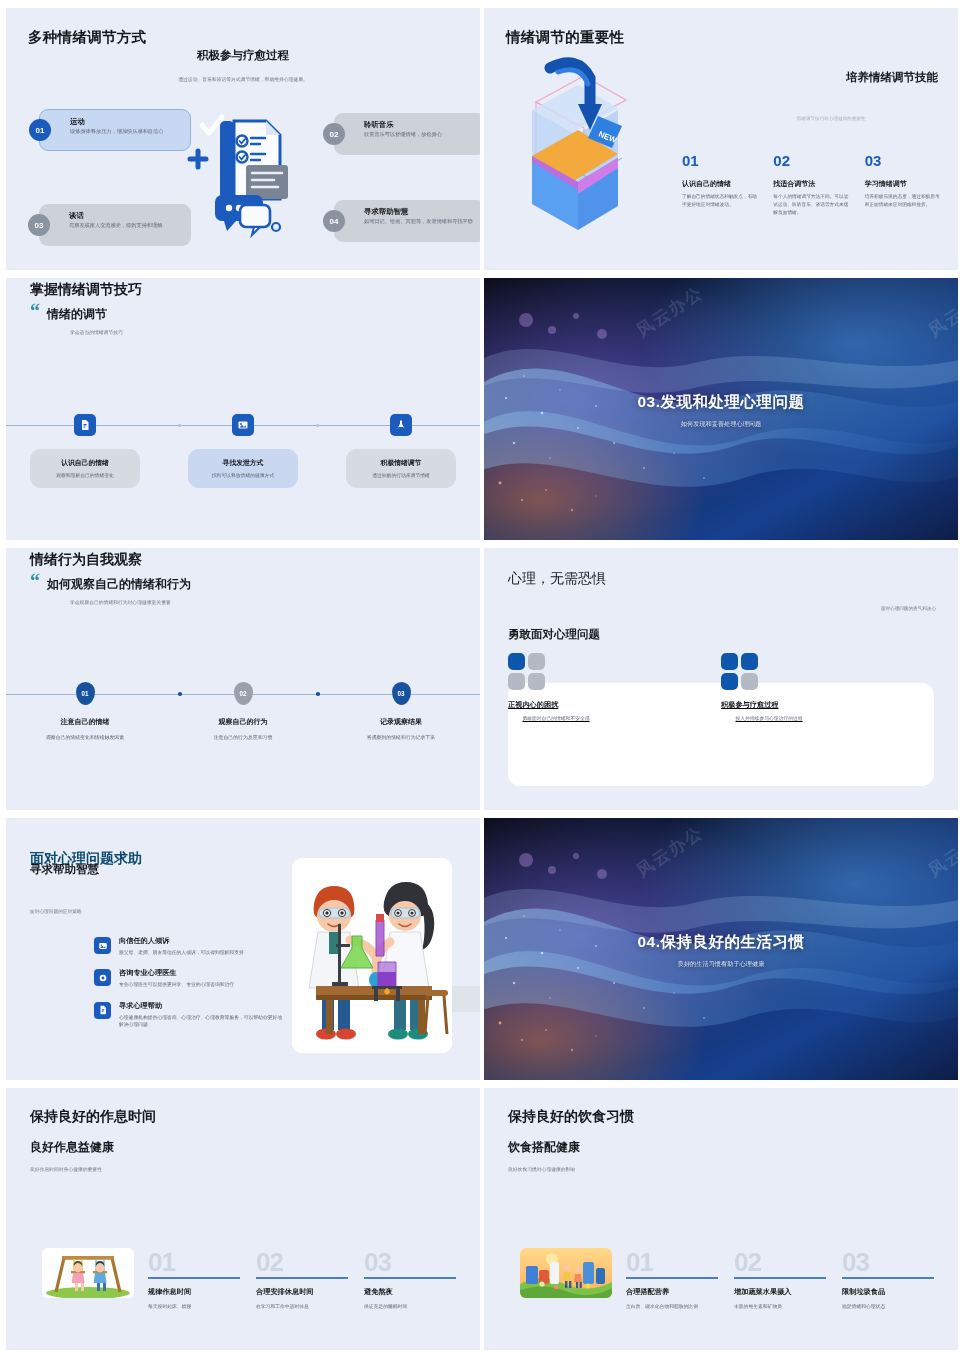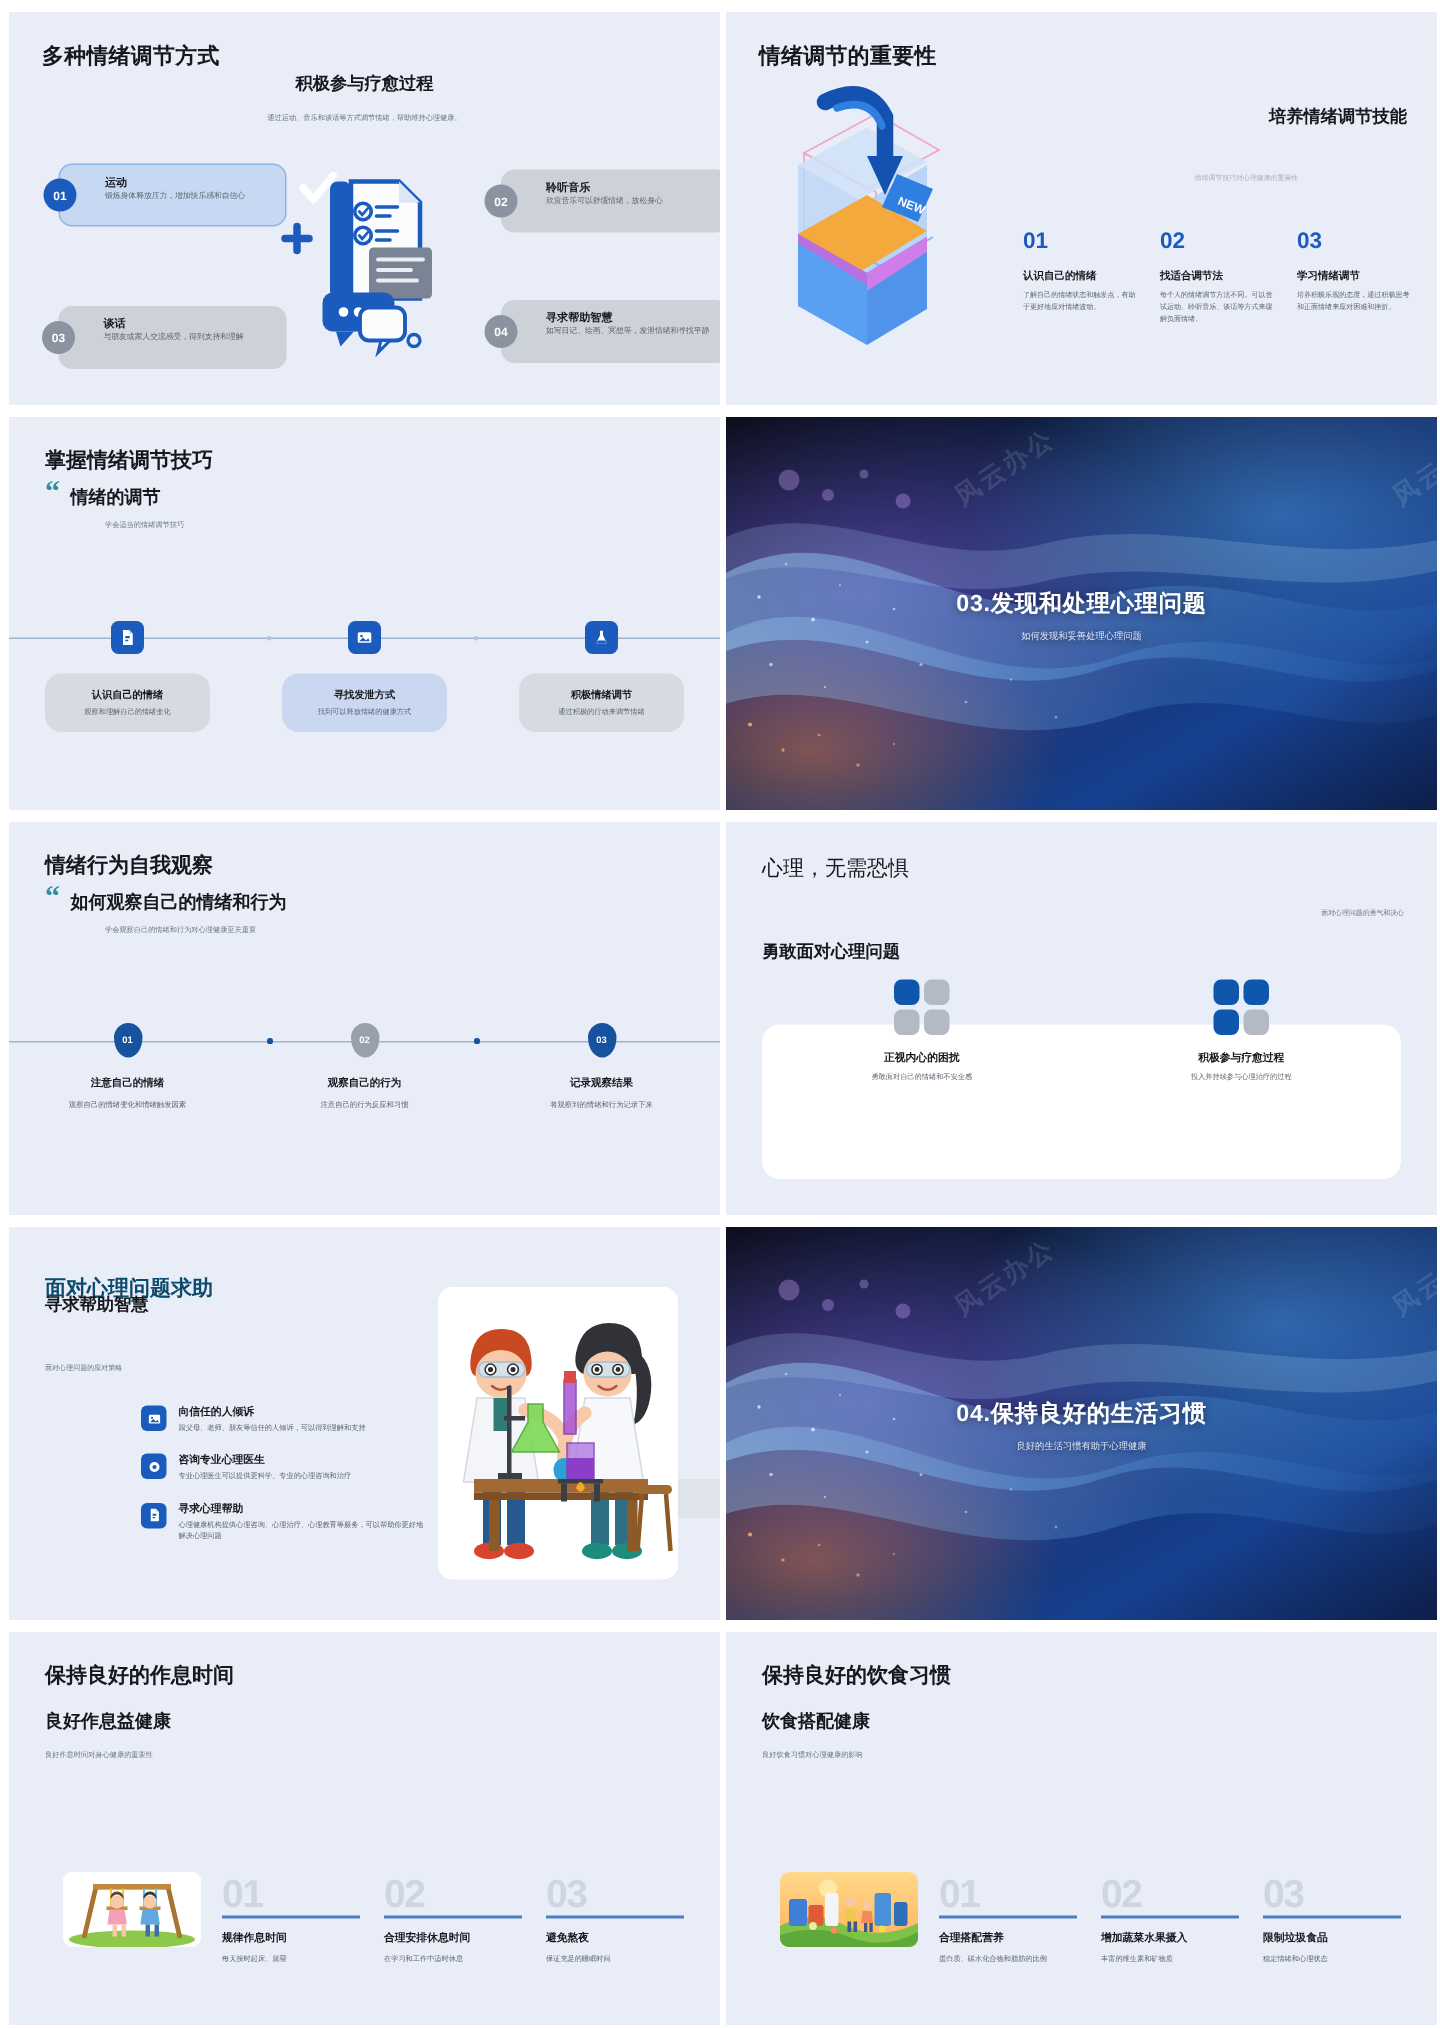--- a/index.html
+++ b/index.html
@@ -77,21 +77,21 @@
     text-align: center; font-size: 4.6px; color: #aab0bd;
   }
   .s2 .cols { position: absolute; left: 198px; right: 14px; top: 145px; display: flex; gap: 12px; }
   .s2 .col { width: 33%; }
   .s2 .num { font-size: 15px; font-weight: bold; color: #1a5bbd; line-height: 1; margin-bottom: 11px; }
   .s2 .ch { font-size: 7px; font-weight: bold; color: #16181d; margin-bottom: 4px; }
   .s2 .cp { font-size: 4.7px; color: #5d6472; line-height: 1.65; }
   .s2 .art { position: absolute; left: 18px; top: 48px; width: 140px; height: 190px; }
 
   
-  .tl { padding: 20px 24px; }
+  .tl { padding: 3px 24px; }
   .tl .ttl { font-size: 14px; font-weight: bold; color: #16181d; }
   .tl .quoterow { display: flex; align-items: flex-start; gap: 7px; margin-top: 4px; }
   .tl .qmark { font-size: 20px; color: #2f8f9d; font-weight: bold; line-height: .85; font-family: "Liberation Serif", serif; }
   .tl .qsub { font-size: 12px; font-weight: bold; color: #16181d; padding-top: 3px; }
   .tl .qdesc { font-size: 4.8px; color: #6d7484; margin: 6px 0 0 40px; }
   .tl .line { position: absolute; left: 0; right: 0; height: 1px; background: #9fb4cf; }
   .tl .nodes { position: absolute; left: 0; right: 0; display: flex; }
   .tl .node { flex: 1; display: flex; flex-direction: column; align-items: center; }
 
   .s3 .icon {
@@ -142,21 +142,21 @@
   
   .s6 { padding: 20px 24px; }
   .s6 .ttl { position: absolute; left: 24px; top: 22px; font-size: 14px; font-weight: normal; color: #16181d; }
   .s6 .tr { position: absolute; right: 22px; top: 58px; font-size: 4.6px; color: #6d7484; }
   .s6 .sub2 { position: absolute; left: 24px; top: 79px; font-size: 11.5px; font-weight: bold; color: #16181d; }
   .s6 .panel {
     position: absolute; left: 24px; right: 24px; top: 135px; height: 103px;
     background: #ffffff; border-radius: 12px;
   }
   .s6 .items { position: absolute; left: 24px; right: 24px; top: 105px; display: flex; }
-  .s6 .it { flex: 1; display: flex; flex-direction: column; align-items: center; }
+  .s6 .it { flex: 1; display: flex; flex-direction: column; align-items: flex-start; text-decoration: underline; }
   .s6 .quad { display: grid; grid-template-columns: 17px 17px; grid-template-rows: 17px 17px; gap: 3px; }
   .s6 .q { border-radius: 5px; }
   .s6 .qb { background: #0f57ad; }
   .s6 .qg { background: #b3bac4; }
   .s6 .ith { font-size: 7.2px; font-weight: bold; color: #16181d; margin-top: 10px; }
   .s6 .itd { font-size: 4.8px; color: #5d6472; margin-top: 5px; text-align: center; width: 96px; line-height: 1.55; }
 
   
   .s7 { padding: 20px 24px; }
   .s7 .ttl { position: absolute; left: 24px; top: 16px; font-size: 14px; font-weight: bold; color: #0c4a6e; margin-top: 16px; }

